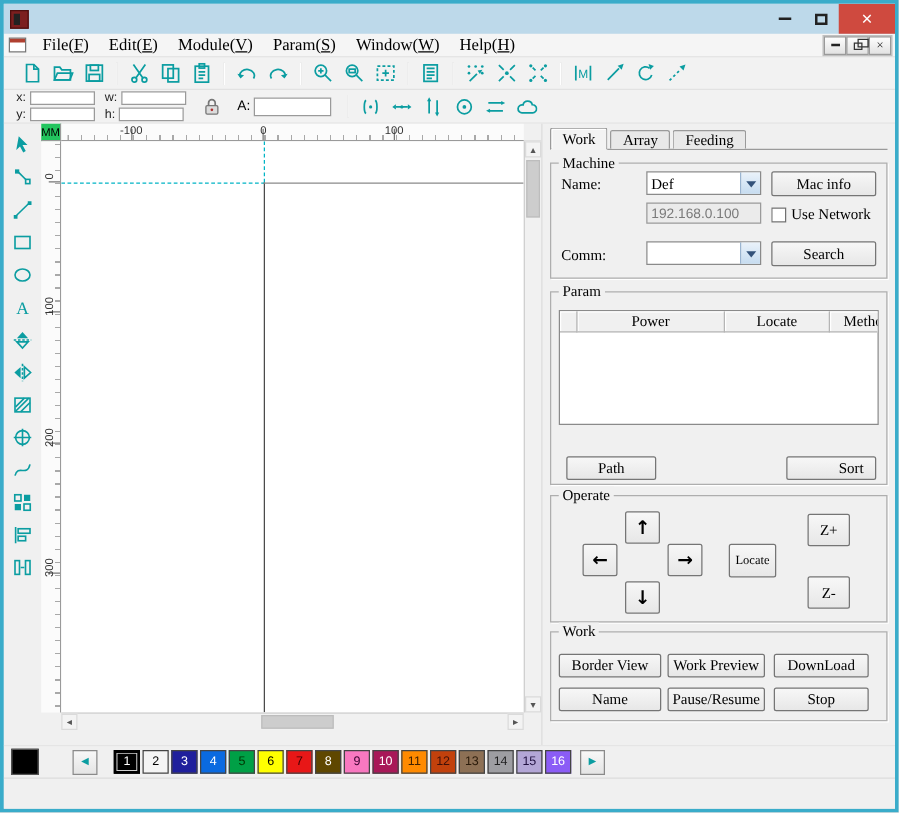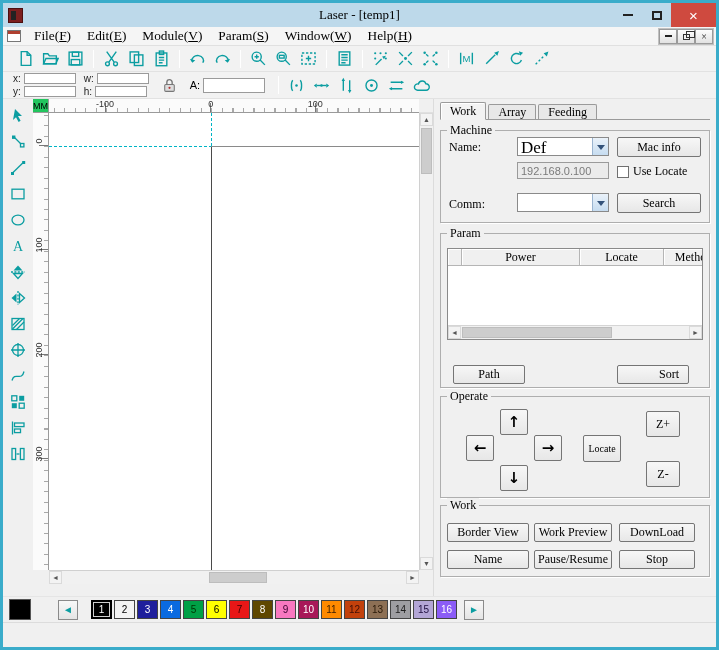--- a/index.html
+++ b/index.html
@@ -79,28 +79,28 @@
   .tabs{display:flex;height:19px;border-bottom:1px solid #9a9a9a;align-items:flex-end;}
   .tab{padding:0 9px;border:1px solid #9a9a9a;border-bottom:none;margin-right:2px;display:flex;align-items:center;background:#e8e8e8;border-radius:2px 2px 0 0;font-size:12px;height:15px;}
   .tab.active{background:#f3f3f3;height:18px;margin-bottom:-1px;border-bottom:1px solid #f3f3f3;box-shadow:inset 1px 1px 0 #fff;}
   .group{position:relative;border:1px solid #aeaeae;box-shadow:1px 1px 0 #fff;}
   .group-label{position:absolute;top:-8px;left:6px;background:#f0f0f0;padding:0 3px;font-size:12px;line-height:14px;}
   .g-machine{height:93px;margin-top:10px;}
   .g-param{height:155px;margin-top:10px;}
   .g-operate{height:102px;margin-top:8px;}
   .g-work{height:72px;margin-top:7px;}
   .plabel{position:absolute;font-size:12px;}
-  .cbo{position:absolute;height:19px;background:#fff;border:1px solid #8a8a8a;display:flex;align-items:flex-start;font-size:17px;padding-left:3px;}
+  .cbo{position:absolute;height:19px;background:#fff;border:1px solid #8a8a8a;display:flex;align-items:flex-end;font-size:12px;padding-left:3px;}
   .cbo-arrow{margin-left:auto;width:16px;align-self:stretch;background:linear-gradient(#eaf2fa,#c6dcf0);border-left:1px solid #9ab4d0;display:flex;align-items:center;justify-content:center;}
   .cbo-arrow:after{content:"";border:4px solid transparent;border-top:5px solid #33527a;margin-top:5px;}
   .btn{position:absolute;background:linear-gradient(#f7f7f7,#e7e7e7);border:1px solid #757575;border-radius:2px;font-size:12px;display:flex;align-items:center;justify-content:center;padding:0;color:#000;text-align:center;}
   .ip-field{position:absolute;background:#ebebeb;border:1px solid #9a9a9a;color:#7a7a7a;font-size:11px;padding:0 3px;font-family:"Liberation Sans",sans-serif;}
   .chk{position:absolute;display:flex;align-items:center;gap:4px;font-size:12px;white-space:nowrap;overflow:hidden;}
   .chk-box{width:12px;height:12px;background:#fff;border:1px solid #707070;flex:none;}
-  .ptable{position:absolute;left:6px;right:6px;top:14px;height:92px;border:1px solid #8a8a8a;background:#fff;overflow:hidden;display:flex;flex-direction:column;}
+  .ptable{position:absolute;left:6px;right:6px;top:14px;height:92px;border:1px solid #8a8a8a;background:#fff;overflow:hidden;display:flex;flex-direction:row;}
   .phead{display:flex;height:17px;background:#f0f0f0;flex:none;}
   .pcell{border-right:1px solid #b5b5b5;border-bottom:1px solid #b5b5b5;box-shadow:inset 1px 1px 0 #fff;font-size:12px;display:flex;align-items:center;justify-content:center;flex:none;overflow:hidden;white-space:nowrap;}
   .pbody{flex:1;background:#fff;}
   .pscroll{height:14px;background:#f1f1f1;border-top:1px solid #d5d5d5;display:flex;justify-content:space-between;position:relative;flex:none;}
   .p-thumb{position:absolute;left:14px;top:1px;height:11px;width:150px;background:#cdcdcd;border:1px solid #bdbdbd;}
   .abtn{font-size:15px;font-weight:bold;font-family:"DejaVu Sans",sans-serif;}
 
   
   .palette{height:26px;display:flex;align-items:center;padding-left:6px;background:#f0f0f0;border-top:1px solid #e5e5e5;}
   .cur-color{width:22px;height:21px;border:1px solid #555;flex:none;}
@@ -113,21 +113,20 @@
 
   .statusbar{height:25px;background:#f0f0f0;border-top:1px solid #dcdcdc;}
 </style>
 </head>
 <body>
 
 <div class="window">
 
   <div class="titlebar">
     <div class="app-icon"></div>
-    <div class="win-title">Laser - [temp1]</div>
     <div class="tb-btns">
       <button class="tb-btn">
           <span class="g-min"></span>
         </button>
       <button class="tb-btn">
           <span class="g-max"></span>
         </button>
       <button class="tb-close">
           <span>×</span>
         </button>
@@ -548,21 +547,21 @@
         <div class="cbo" style="left:76px;top:6px;width:92px;">
           <span>Def</span>
           <span class="cbo-arrow"></span>
         </div>
         <button class="btn" style="left:176px;top:6px;width:84px;height:20px;">
             <span>Mac info</span>
           </button>
         <input class="ip-field" style="left: 76px; top: 31px; width: 92px; height: 17px;" readonly="" value="192.168.0.100">
         <div class="chk" style="left:176px;top:33px;right:2px;">
           <span class="chk-box"></span>
-          <span>Use Locate</span>
+          <span>Use Network</span>
         </div>
         <span class="plabel" style="left:8px;top:66px;">Comm:</span>
         <div class="cbo" style="left:76px;top:62px;width:92px;">
           <span></span>
           <span class="cbo-arrow"></span>
         </div>
         <button class="btn" style="left:176px;top:62px;width:84px;height:20px;">
             <span>Search</span>
           </button>
       </div>
@@ -583,21 +582,21 @@
               </button>
             <div class="p-thumb"></div>
             <button class="sb-arrow">
                 <span>►</span>
               </button>
           </div>
         </div>
         <button class="btn" style="left:12px;top:131px;width:72px;height:19px;">
             <span>Path</span>
           </button>
-        <button class="btn" style="right:20px;top:131px;width:72px;height:19px;padding-left:32px;">
+        <button class="btn" style="right:8px;top:131px;width:72px;height:19px;padding-left:32px;">
             <span>Sort</span>
           </button>
       </div>
 
       <div class="group g-operate">
         <span class="group-label">Operate</span>
         <button class="btn abtn" style="left:59px;top:12px;width:28px;height:26px;">
             <span>↑</span>
           </button>
         <button class="btn abtn" style="left:25px;top:38px;width:28px;height:26px;">

